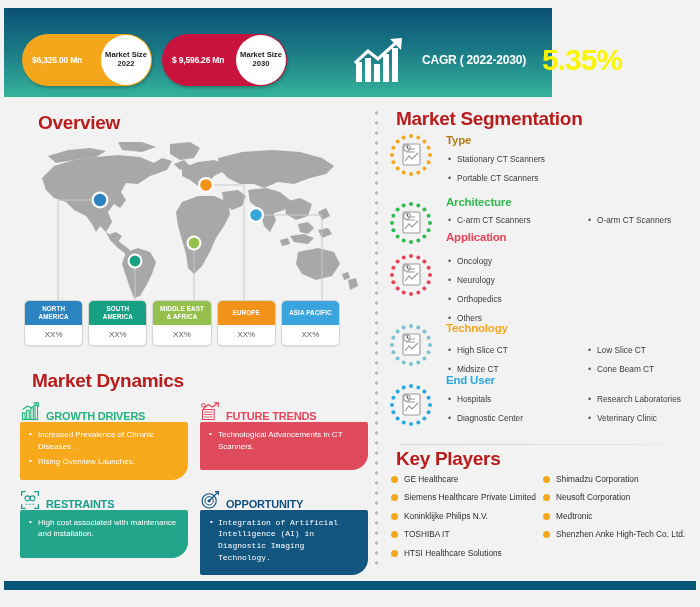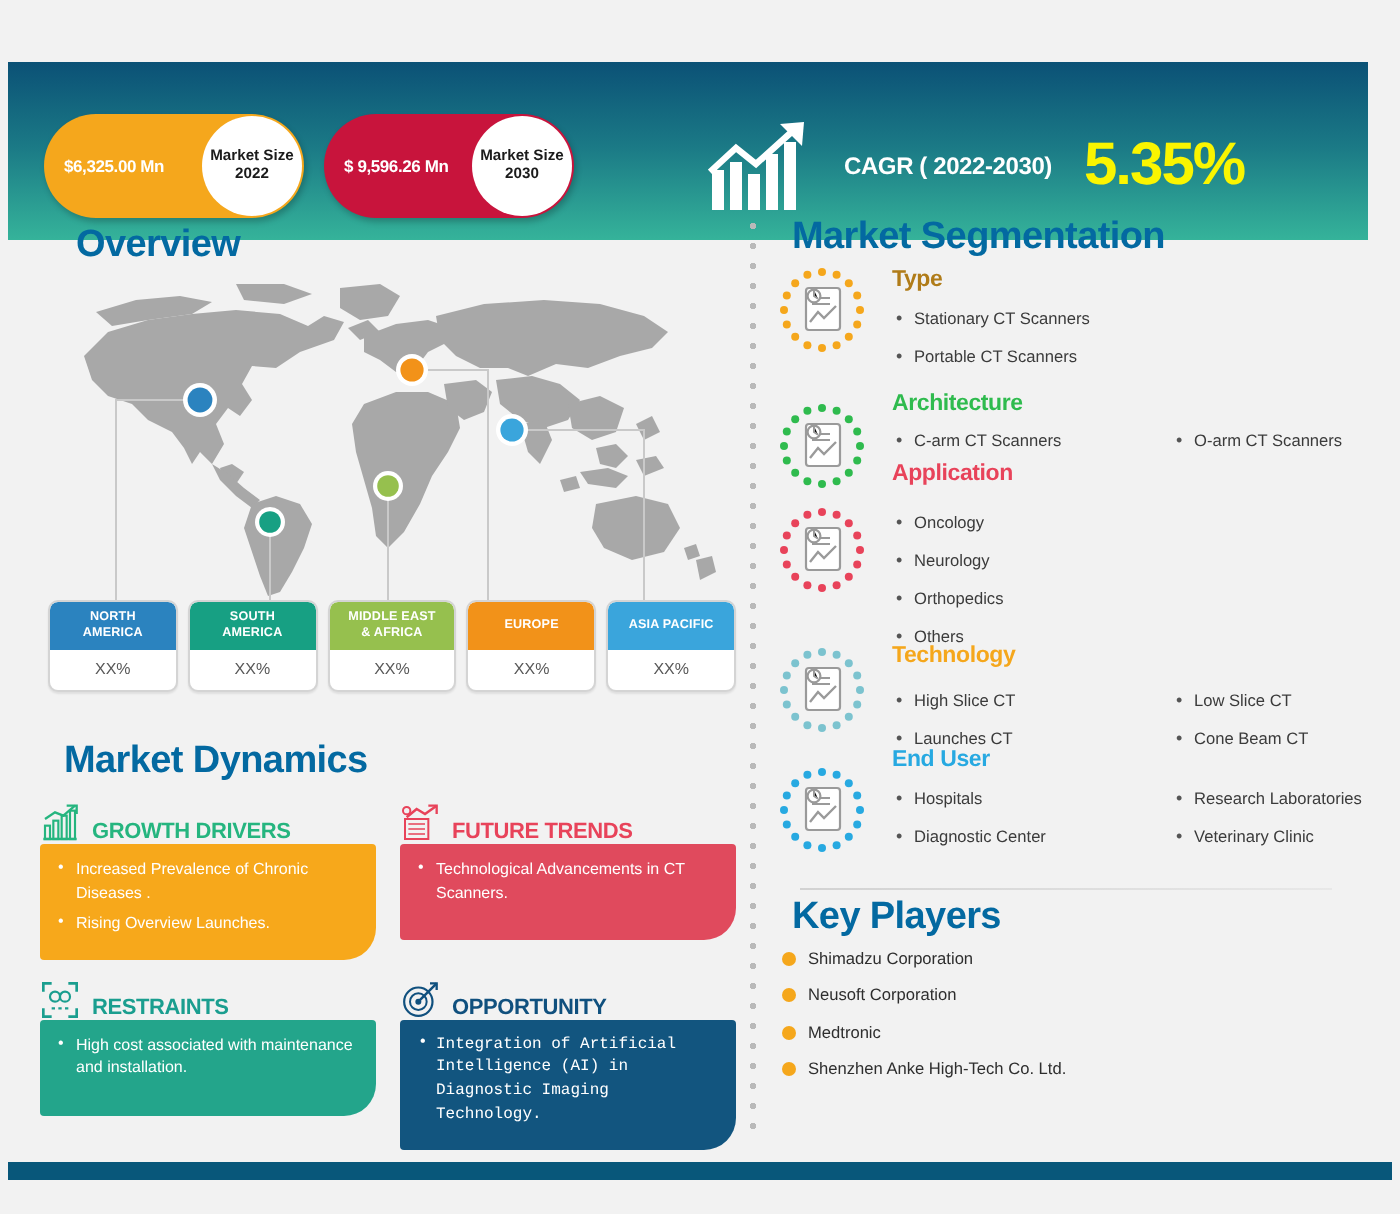--- a/index.html
+++ b/index.html
@@ -11,23 +11,22 @@
   }
   #canvas {
     position: relative;
     width: 700px; height: 607px;
     background: #f2f2f2;
   }
 
   
   .header {
     position: absolute; left: 4px; top: 8px;
-    width: 680px; height: 89px;
+    width: 548px; height: 89px;
     background: linear-gradient(180deg, #0b5176 0%, #1b7a86 48%, #35b39a 100%);
-    margin-top: 23px;
   }
   .pill {
     position: absolute; top: 26px;
     height: 52px; border-radius: 26px;
     display: flex; align-items: center;
     box-shadow: 1px 2px 3px rgba(0,0,0,.22);
   }
   .pill-2022 { left: 18px; width: 130px; background: #f5a71c; }
   .pill-2030 { left: 158px; width: 125px; background: #c8143c; }
   .pill-amount {
@@ -53,32 +52,32 @@
     color: #ffffff; font-size: 12px; font-weight: bold;
     letter-spacing: -.2px; white-space: nowrap;
   }
   .cagr-value {
     color: #faf500; font-size: 30px; font-weight: bold;
     letter-spacing: -1px; margin-left: 6px;
   }
 
   
   .sec-title {
-    color: #0369a1; font-size: 19px; font-weight: bold;
+    color: #b91c1c; font-size: 19px; font-weight: bold;
     letter-spacing: -.3px;
   }
 
   
   #overview-title { position: absolute; left: 38px; top: 112px; }
   #map-area { position: absolute; left: 22px; top: 140px; width: 340px; height: 160px; }
   #map-svg { width: 100%; height: 100%; display: block; }
 
   .region-cards {
     position: absolute; left: 24px; top: 300px;
-    width: 344px; display: flex; gap: 5px;
+    width: 316px; display: flex; gap: 5px;
   }
   .region-card {
     width: 66px; background: #ffffff;
     border: 1px solid #d4d4d4; border-radius: 5px;
     overflow: hidden; text-align: center;
     box-shadow: 0 1px 1px rgba(0,0,0,.08);
   }
   .region-head {
     color: #ffffff; font-size: 6.3px; font-weight: bold;
     padding: 4px 1px; line-height: 1.25; letter-spacing: .1px;
@@ -495,21 +494,21 @@
     <rect x="15" y="12" width="17" height="21" rx="1.5" fill="#ffffff" stroke="#9a9a9a" stroke-width="1.1"></rect>
     <path d="M18 17h9M18 20h9" stroke="#9a9a9a" stroke-width="1"></path>
     <path d="M17 29 L21 24 L24 27 L30 21" stroke="#9a9a9a" stroke-width="1.2" fill="none"></path>
     <circle cx="19" cy="16" r="3.2" fill="#ffffff" stroke="#9a9a9a" stroke-width="1.1"></circle>
     <path d="M19 13 v3 l2 1.4" stroke="#9a9a9a" stroke-width="1"></path>
           </svg></div>
         <div class="seg-label" style="color: rgb(245, 167, 28); position: absolute; left: 58px; top: 0px;">Technology</div>
         <div class="seg-items" style="position: absolute; left: 58px; top: 19px;">
           <div class="seg-item">High Slice CT</div>
           <div class="seg-item">Low Slice CT</div>
-          <div class="seg-item">Launches CT</div>
+          <div class="seg-item">Midsize CT</div>
           <div class="seg-item">Cone Beam CT</div>
         </div>
       </div>
       <div class="seg-block" style="top: 382px;">
         <div class="seg-icon-dots"><svg viewBox="0 0 46 46" width="46" height="46">
             <circle cx="23.0" cy="4.0" r="2" fill="#27a9e1"></circle>
             <circle cx="30.3" cy="5.4" r="2" fill="#27a9e1"></circle>
             <circle cx="36.4" cy="9.6" r="2" fill="#27a9e1"></circle>
             <circle cx="40.6" cy="15.7" r="2" fill="#27a9e1"></circle>
             <circle cx="42.0" cy="23.0" r="2" fill="#27a9e1"></circle>
@@ -536,20 +535,27 @@
           <div class="seg-item">Research Laboratories</div>
           <div class="seg-item">Diagnostic Center</div>
           <div class="seg-item">Veterinary Clinic</div>
         </div>
       </div>
     </div>
 
   <div id="kp-rule"></div>
   <div id="kp-title" class="sec-title">Key Players</div>
   <div class="kp-cols">
+    <div id="kp-left">
+        <div class="kp-item">GE Healthcare</div>
+        <div class="kp-item"> Siemens Healthcare Private Limited</div>
+        <div class="kp-item">Koninklijke Philips N.V.</div>
+        <div class="kp-item"> TOSHIBA IT</div>
+        <div class="kp-item">HTSI Healthcare Solutions</div>
+      </div>
     <div id="kp-right">
         <div class="kp-item">Shimadzu Corporation</div>
         <div class="kp-item">Neusoft Corporation</div>
         <div class="kp-item">Medtronic</div>
         <div class="kp-item">Shenzhen Anke High-Tech Co. Ltd.</div>
       </div>
   </div>
 
   <div id="footer"></div>
 </div>

